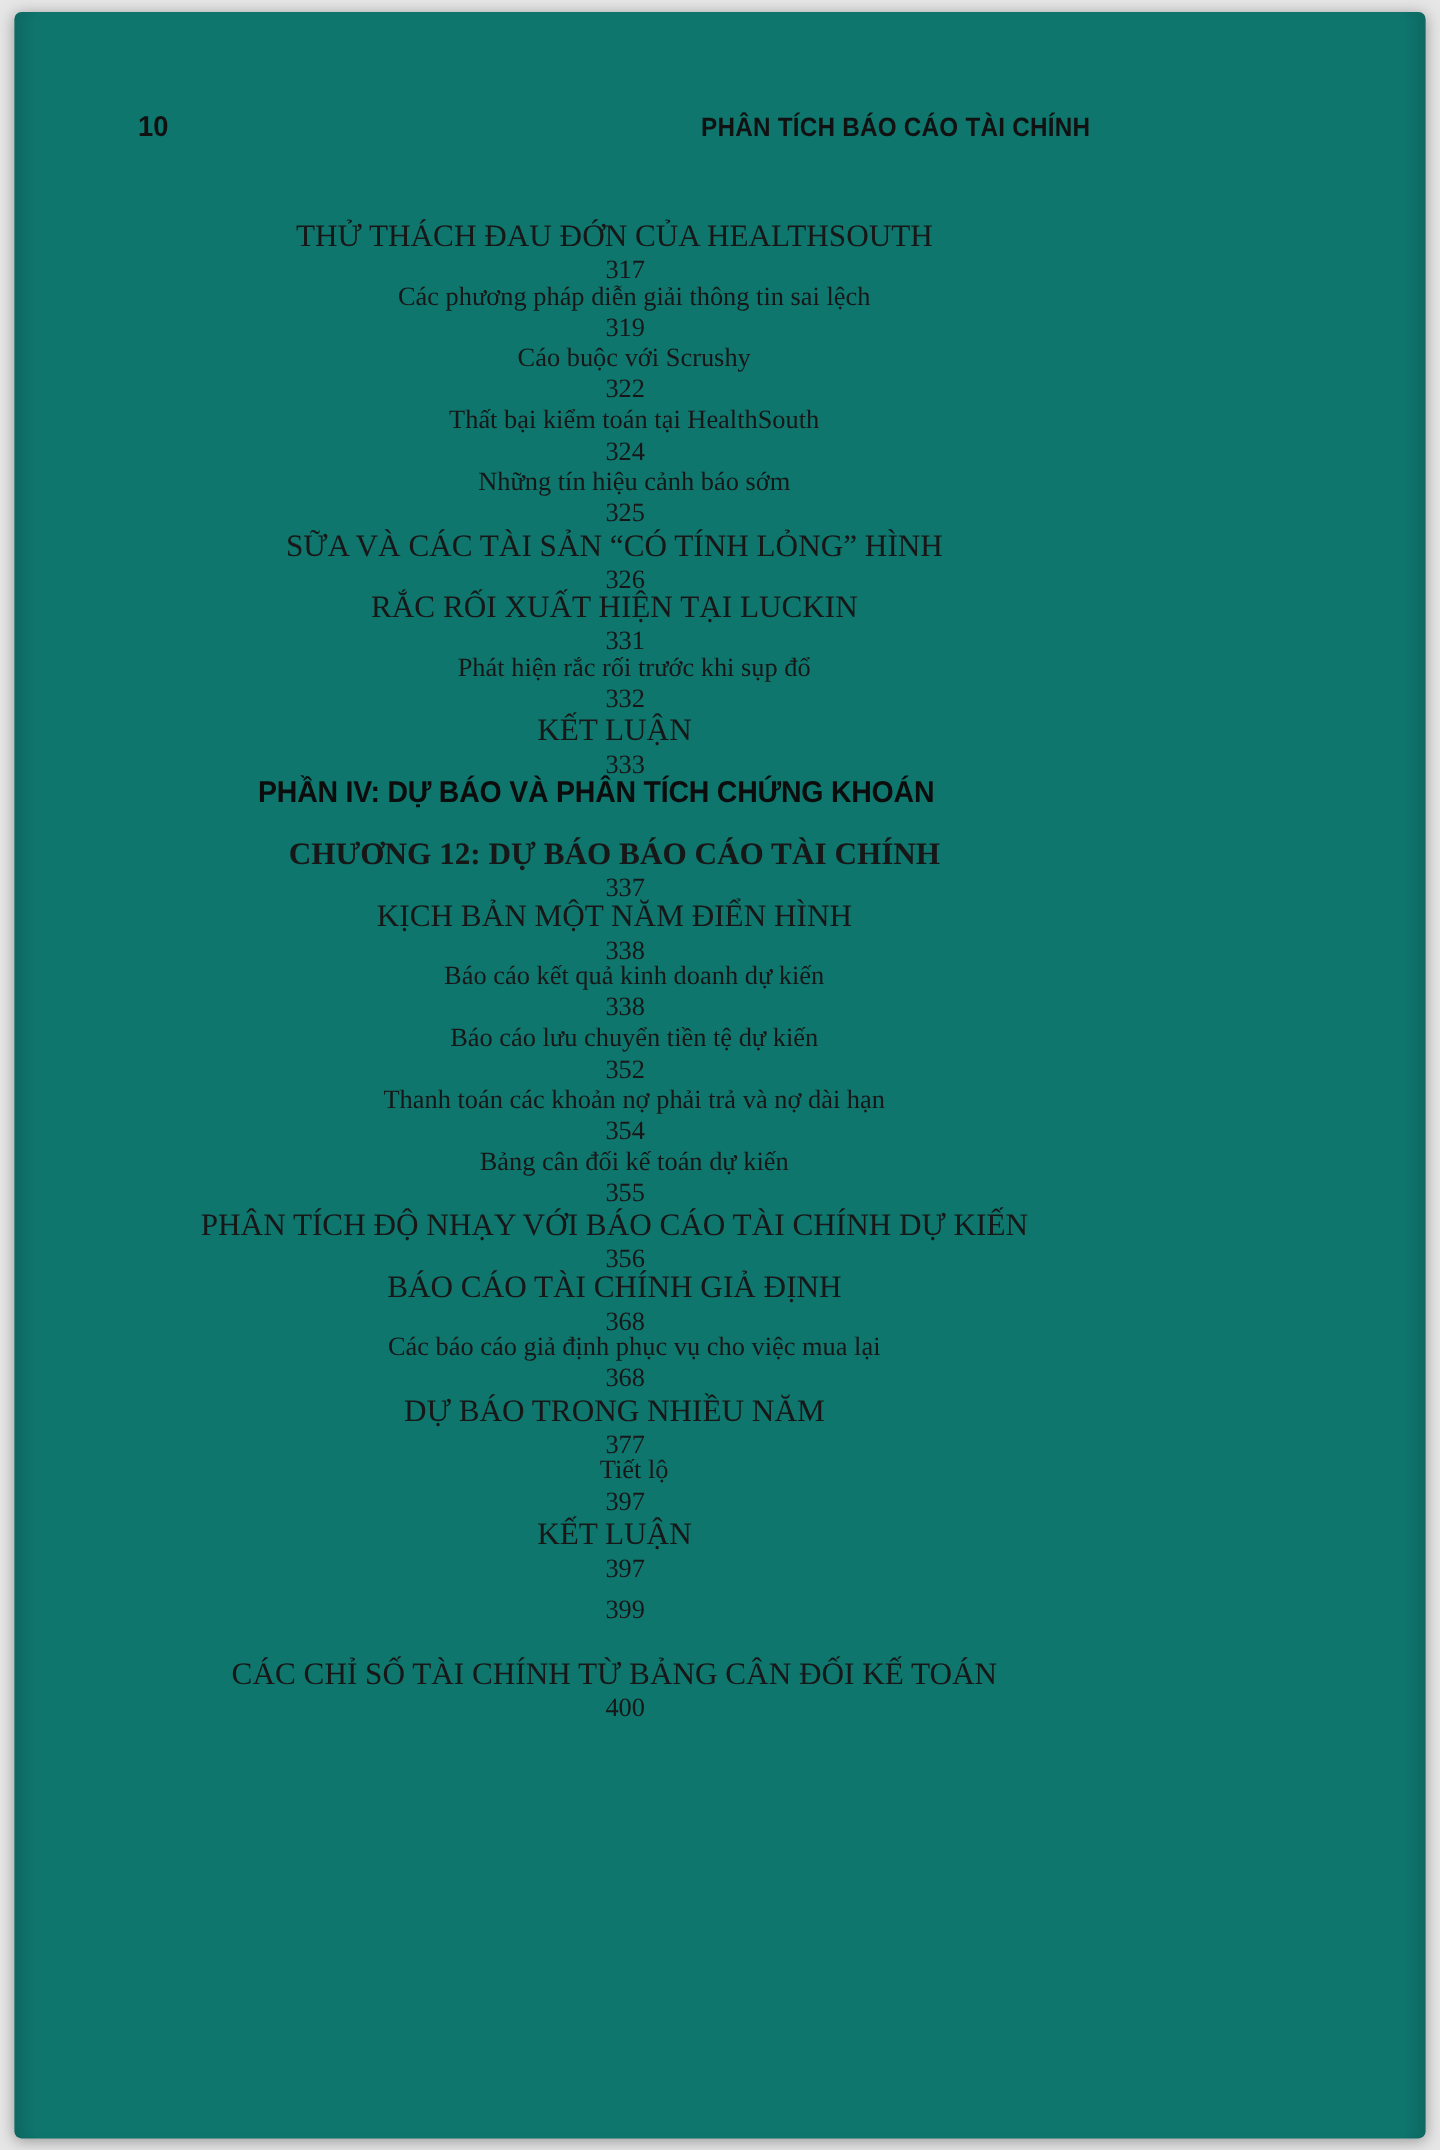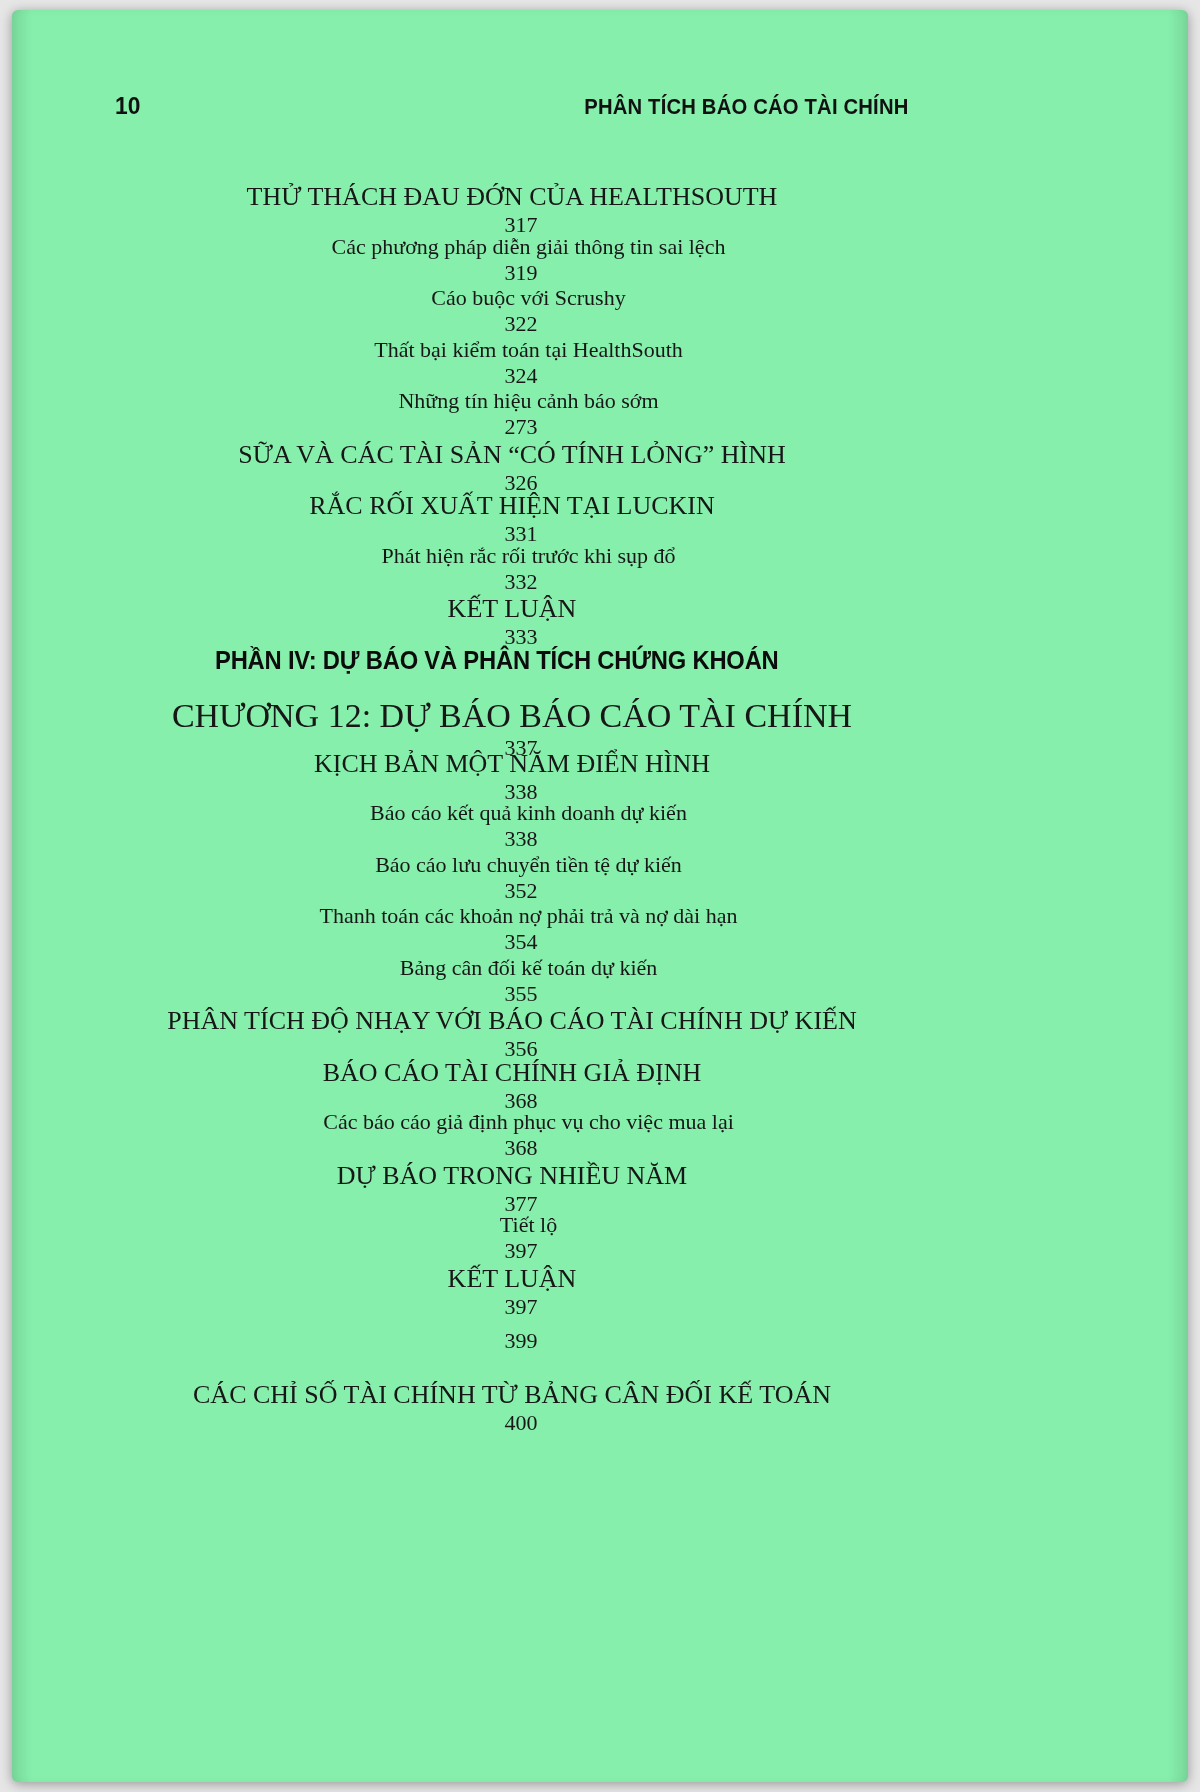--- a/index.html
+++ b/index.html
@@ -7,21 +7,21 @@
   body {
     background:#e6e6e6;
     font-family:"Liberation Serif","DejaVu Serif",serif;
     position:relative;
     overflow:hidden;
   }
   .page {
     position:absolute;
     left:12px; top:10px;
     width:1176px; height:1772px;
-    background:#86efac;
+    background:#0f766e;
     border-radius:6px;
     box-shadow:0 2px 12px rgba(0,0,0,0.35), inset 0 0 10px rgba(0,0,0,0.04);
     overflow:hidden;
   }
   .page::before {
     content:""; position:absolute; left:0; top:0; bottom:0; width:20px;
     background:linear-gradient(to right, rgba(0,0,0,0.10), rgba(0,0,0,0));
     pointer-events:none;
   }
   .page::after {
@@ -69,21 +69,21 @@
     align-items:center;
     height:51.5px;
     white-space:nowrap;
     color:#171717;
     flex-direction:column;
   }
   .toc-label { font-size:22px; }
   .toc-page  { font-size:22px; padding-left:18px; }
   .style-sub .toc-label { padding-left:33px; }
   .style-section .toc-label { font-size:26px; }
-  .style-chapter .toc-label { font-weight:400; font-size:34px; }
+  .style-chapter .toc-label { font-weight:700; font-size:26px; }
   .style-part .toc-label {
     font-family:"Liberation Sans","DejaVu Sans",sans-serif;
     font-weight:700;
     font-size:25px;
     letter-spacing:-0.2px;
     display:inline-block;
     transform:scaleX(0.95);
     transform-origin:left center;
     color:#0c0c0c;
   }
@@ -112,21 +112,21 @@
         <div class="toc-row style-sub">
           <span class="toc-label">Cáo buộc với Scrushy</span>
           <span class="toc-page">322</span>
         </div>
         <div class="toc-row style-sub">
           <span class="toc-label">Thất bại kiểm toán tại HealthSouth</span>
           <span class="toc-page">324</span>
         </div>
         <div class="toc-row style-sub">
           <span class="toc-label">Những tín hiệu cảnh báo sớm</span>
-          <span class="toc-page">273</span>
+          <span class="toc-page">325</span>
         </div>
         <div class="toc-row style-section">
           <span class="toc-label">SỮA VÀ CÁC TÀI SẢN “CÓ TÍNH LỎNG” HÌNH</span>
           <span class="toc-page">326</span>
         </div>
         <div class="toc-row style-section">
           <span class="toc-label">RẮC RỐI XUẤT HIỆN TẠI LUCKIN</span>
           <span class="toc-page">331</span>
         </div>
         <div class="toc-row style-sub">

